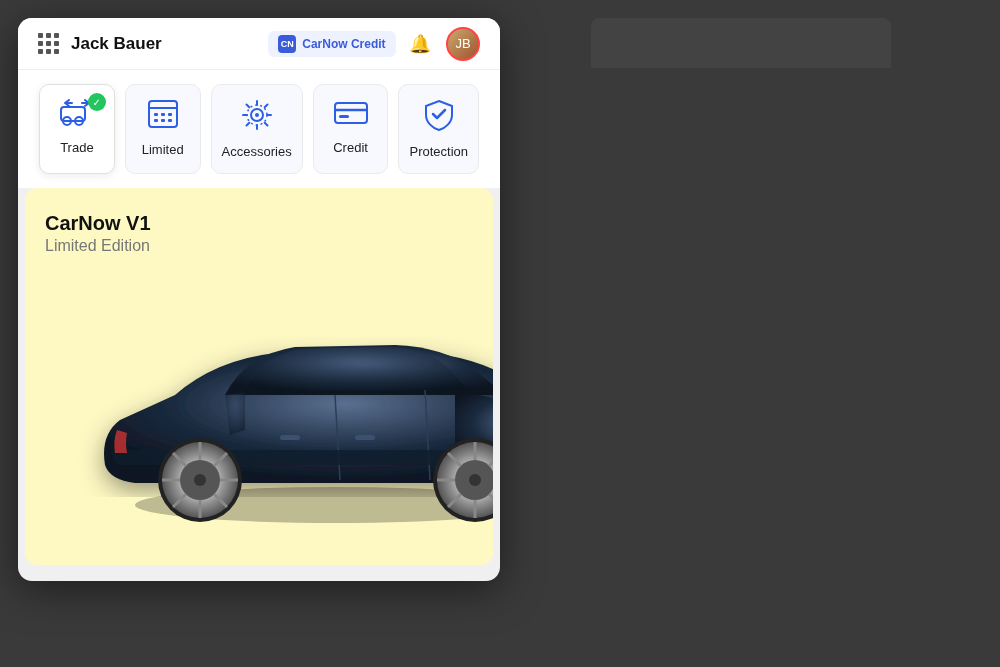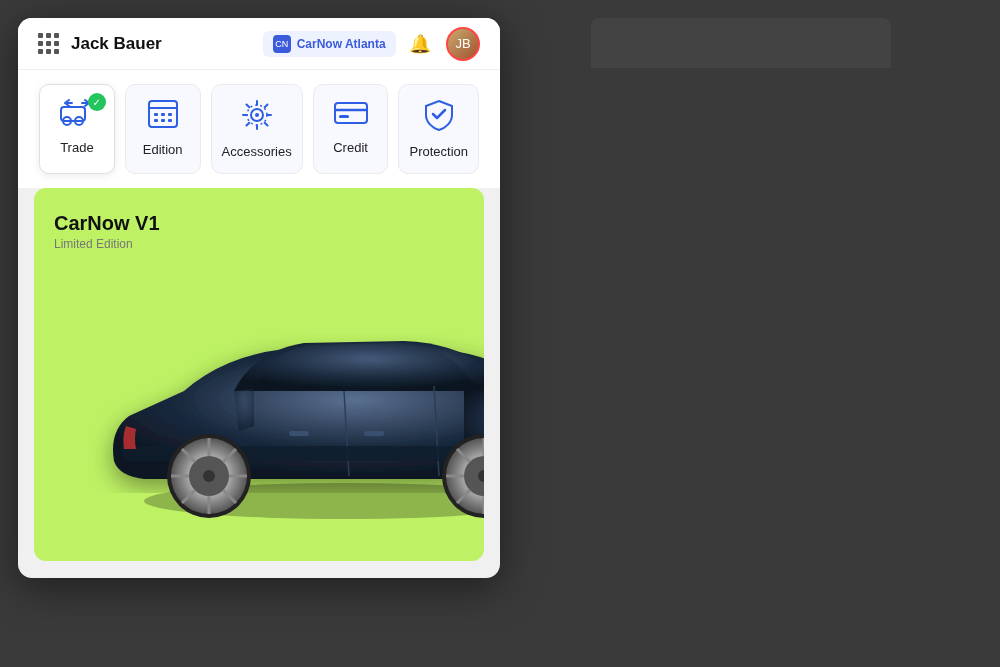--- a/index.html
+++ b/index.html
@@ -70,21 +70,21 @@
     .dealer-icon {
       width: 18px;
       height: 18px;
       background: #3b5bdb;
       border-radius: 4px;
       display: flex;
       align-items: center;
       justify-content: center;
       color: #fff;
       font-size: 9px;
-      font-weight: 400;
+      font-weight: 700;
     }
     .bell-icon {
       font-size: 18px;
       color: #555;
       cursor: pointer;
     }
     .avatar {
       width: 34px;
       height: 34px;
       border-radius: 50%;
@@ -143,41 +143,41 @@
       background: #22c55e;
       border-radius: 50%;
       display: flex;
       align-items: center;
       justify-content: center;
       color: #fff;
       font-size: 10px;
     }
     
     .main-content {
-      background: #bef264;
-      margin: 0 16px 16px;
+      background: #fef9c3;
+      margin: 0 7px 16px;
       border-radius: 12px;
       display: flex;
       min-height: 360px;
       overflow: hidden;
       position: relative;
     }
     
     .vehicle-section {
       flex: 1;
       padding: 24px 20px 20px;
       position: relative;
     }
     .vehicle-title {
       font-size: 20px;
       font-weight: 700;
       color: #111;
     }
     .vehicle-subtitle {
-      font-size: 12px;
+      font-size: 16px;
       color: #777;
       margin-top: 2px;
     }
     .car-image-container {
       margin-top: 10px;
       display: flex;
       justify-content: center;
       align-items: center;
       height: 280px;
     }
@@ -202,21 +202,21 @@
           <div class="grid-dot"></div>
         <div class="grid-dot"></div>
           <div class="grid-dot"></div>
           <div class="grid-dot"></div>
       </div>
       <span class="header-title">Jack Bauer</span>
     </div>
     <div class="header-right">
       <div class="dealer-badge">
         <div class="dealer-icon">CN</div>
-        <span>CarNow Atlanta</span>
+        <span>CarNow Credit</span>
       </div>
       <span class="bell-icon">🔔</span>
       <div class="avatar">
         <span>JB</span>
       </div>
     </div>
   </div>
 
   <div class="nav-cards">
     <div class="nav-card">
@@ -238,21 +238,21 @@
           <rect x="2" y="2" width="28" height="26" rx="3" stroke="#2c5fe4" stroke-width="2" fill="none"></rect>
           <line x1="2" y1="9" x2="30" y2="9" stroke="#2c5fe4" stroke-width="2"></line>
           <rect x="7" y="14" width="4" height="3" rx="1" fill="#2c5fe4"></rect>
           <rect x="14" y="14" width="4" height="3" rx="1" fill="#2c5fe4"></rect>
           <rect x="21" y="14" width="4" height="3" rx="1" fill="#2c5fe4"></rect>
           <rect x="7" y="20" width="4" height="3" rx="1" fill="#2c5fe4"></rect>
           <rect x="14" y="20" width="4" height="3" rx="1" fill="#2c5fe4"></rect>
           <rect x="21" y="20" width="4" height="3" rx="1" fill="#2c5fe4"></rect>
         </svg>
       </div>
-      <span class="nav-card-label">Edition</span>
+      <span class="nav-card-label">Limited</span>
     </div>
     <div class="nav-card">
       <div class="nav-card-icon">
         <svg width="32" height="32" viewBox="0 0 32 32" fill="none">
           <circle cx="16" cy="16" r="6" stroke="#2c5fe4" stroke-width="2" fill="none"></circle>
           <circle cx="16" cy="16" r="2" fill="#2c5fe4"></circle>
           <path d="M16 2 L16 6 M16 26 L16 30 M2 16 L6 16 M26 16 L30 16" stroke="#2c5fe4" stroke-width="2" stroke-linecap="round"></path>
           <path d="M5.5 5.5 L8.3 8.3 M23.7 23.7 L26.5 26.5 M26.5 5.5 L23.7 8.3 M8.3 23.7 L5.5 26.5" stroke="#2c5fe4" stroke-width="2" stroke-linecap="round"></path>
           <circle cx="16" cy="16" r="10" stroke="#2c5fe4" stroke-width="1.5" stroke-dasharray="2 3" fill="none"></circle>
         </svg>

